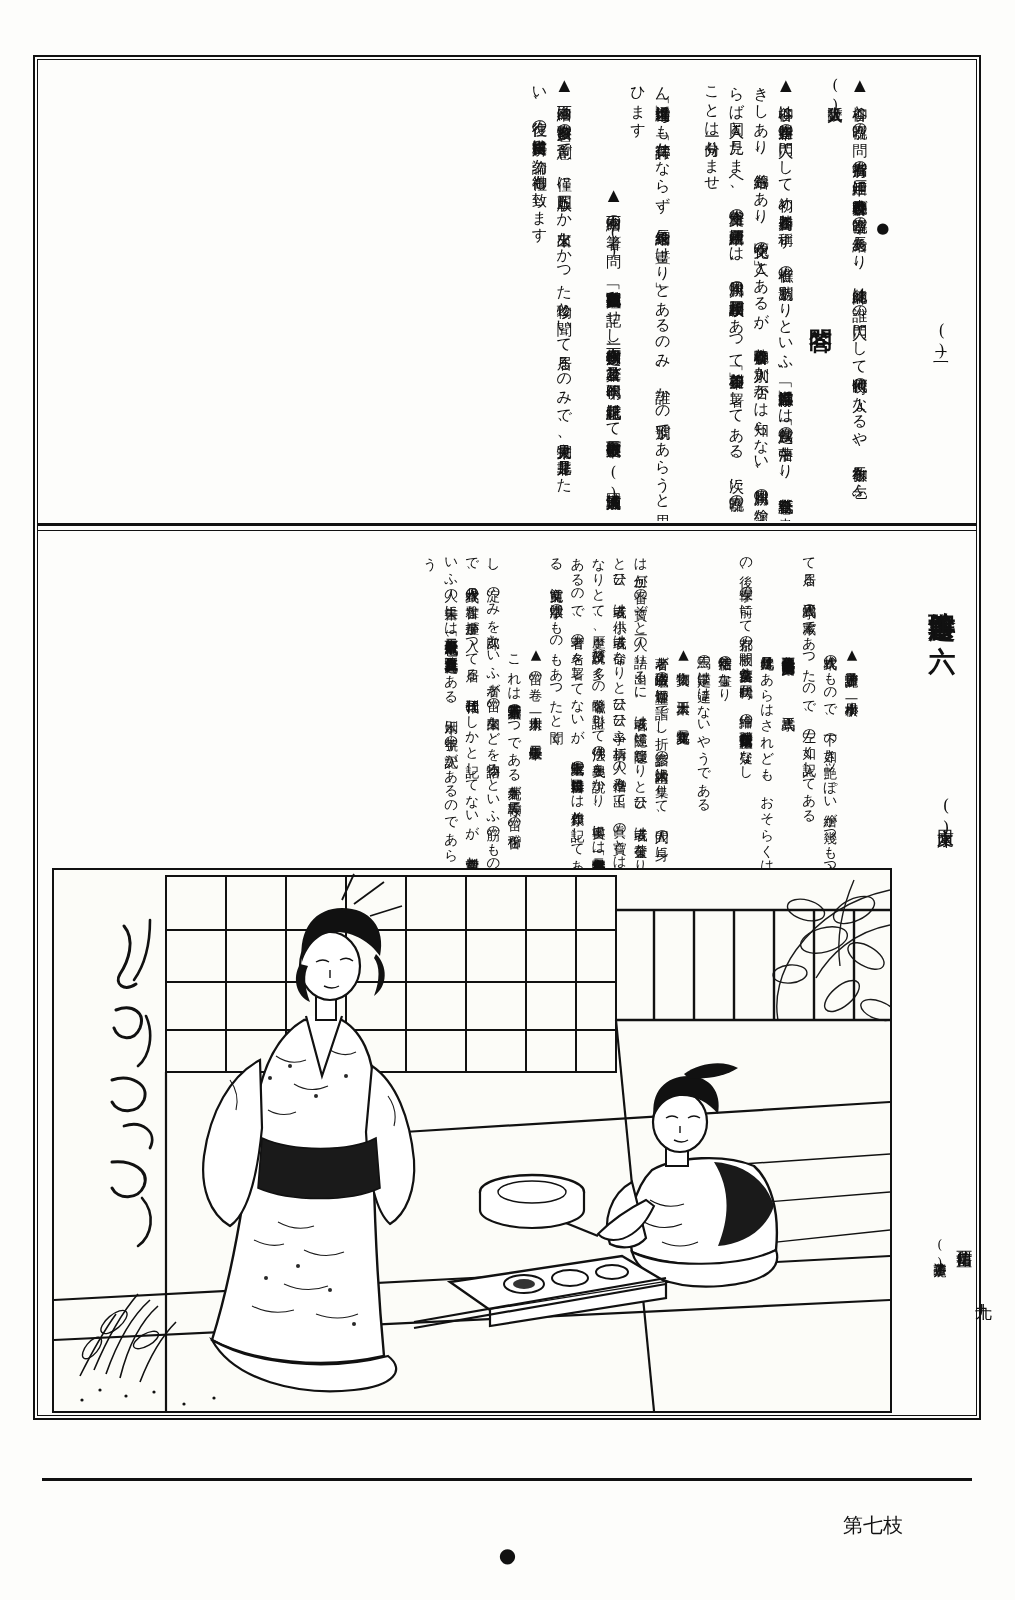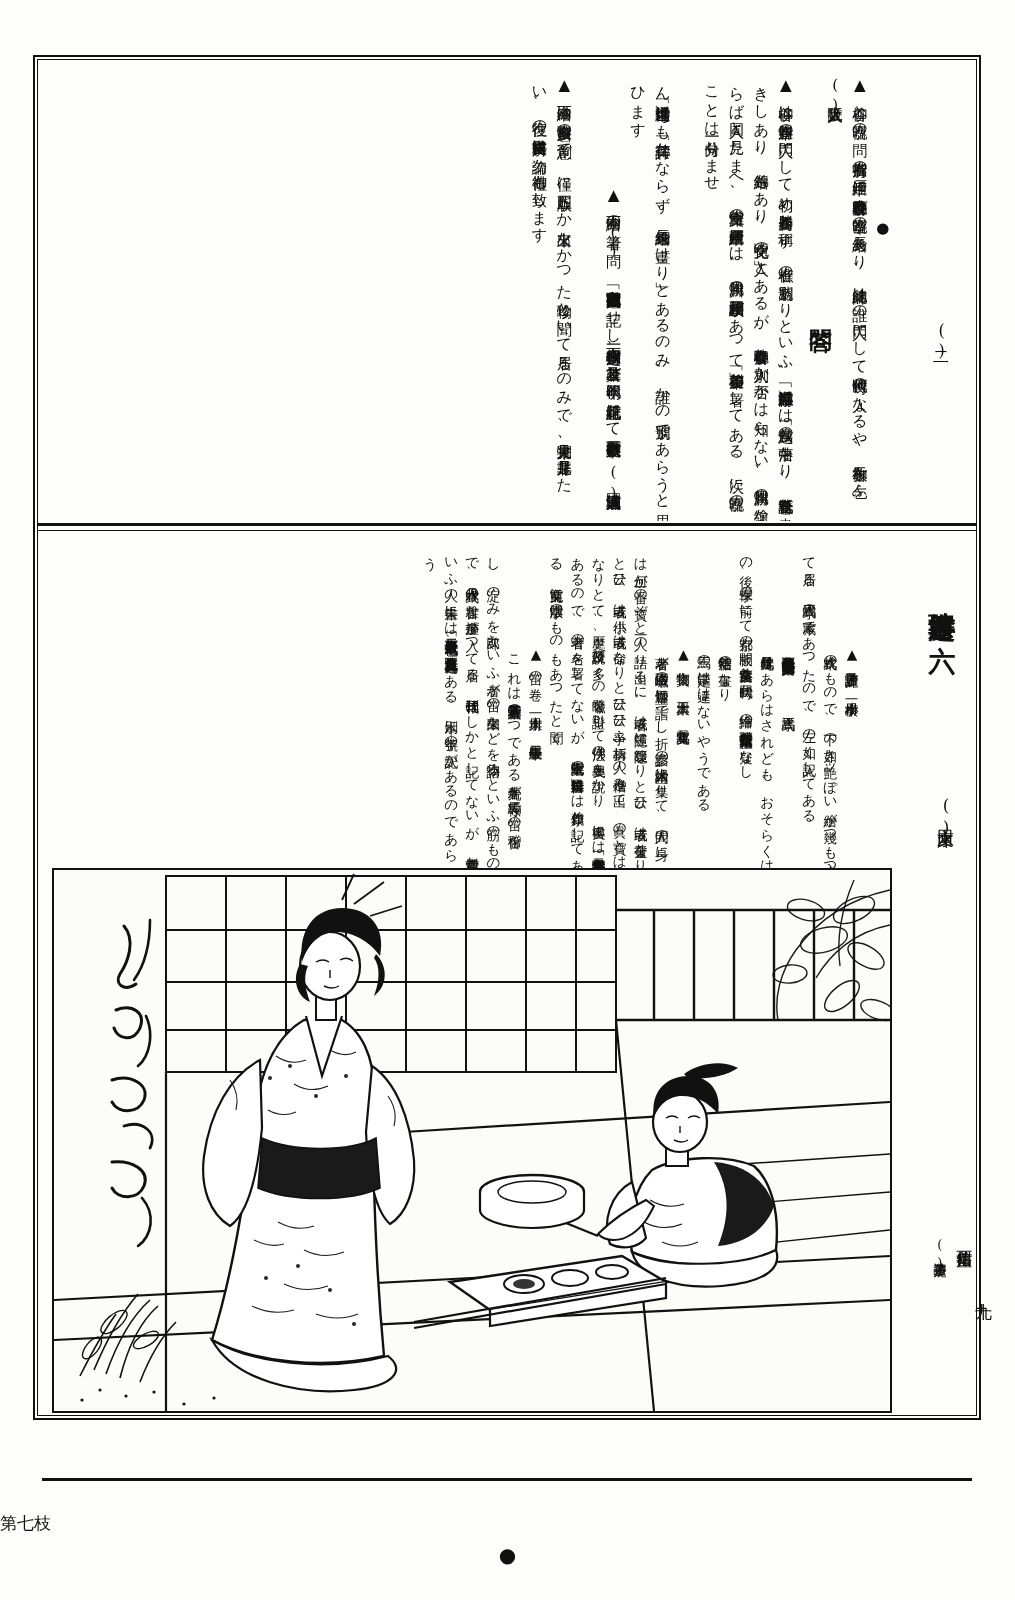--- a/index.html
+++ b/index.html
@@ -154,22 +154,22 @@
   #footer-rule {
     position: absolute;
     left: 42px; top: 1478px;
     width: 930px; height: 0;
     border-top: 3px solid #111;
   }
   #footer-label {
     position: absolute;
     left: 0; top: 1512px;
     width: 903px;
-    text-align: left;
-    font-size: 17px;
+    text-align: right;
+    font-size: 20px;
   }
   #footer-dot {
     position: absolute;
     left: 0; top: 1545px;
     width: 1015px;
     text-align: center;
     font-size: 20px;
     line-height: 1;
   }
 </style>

